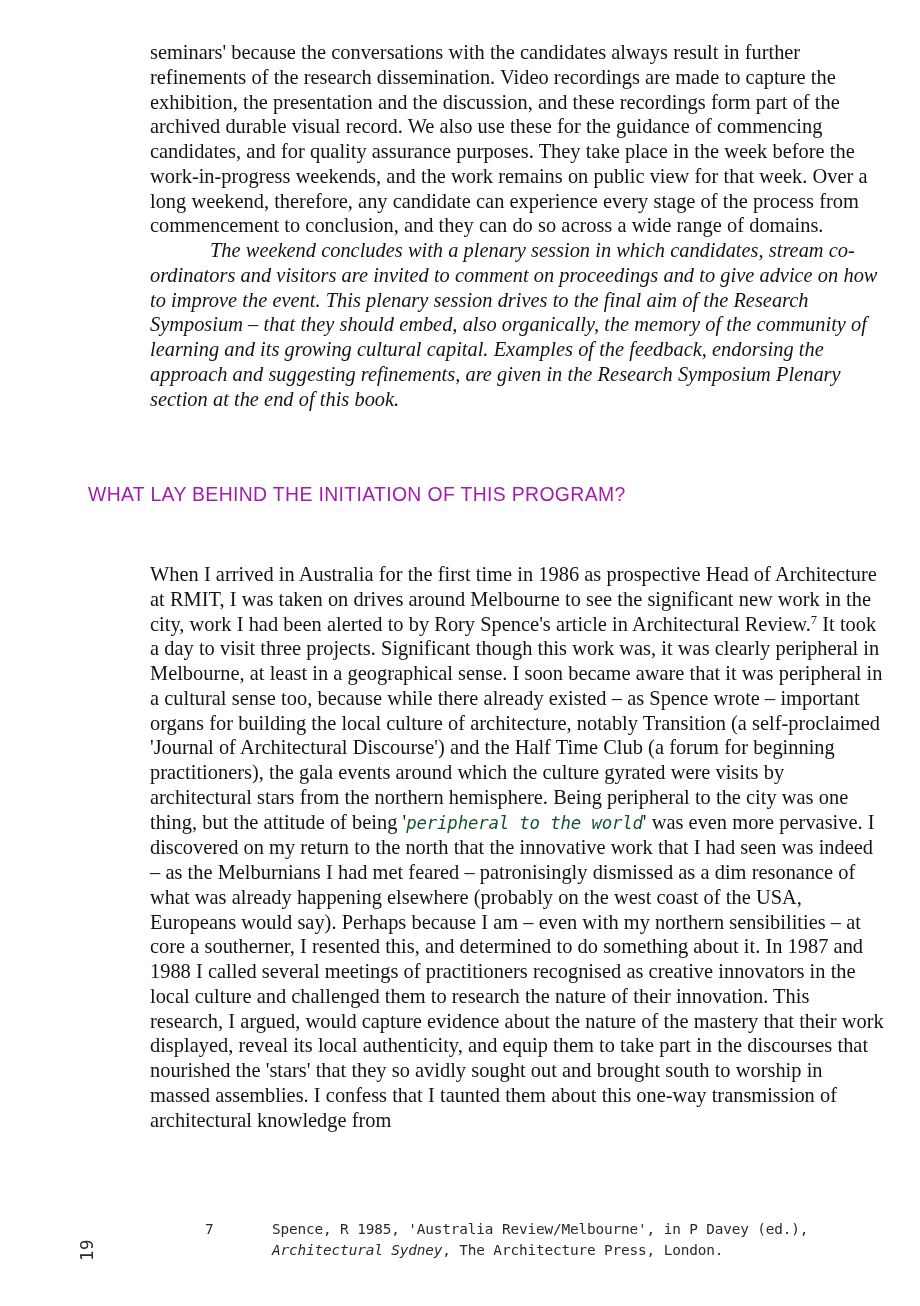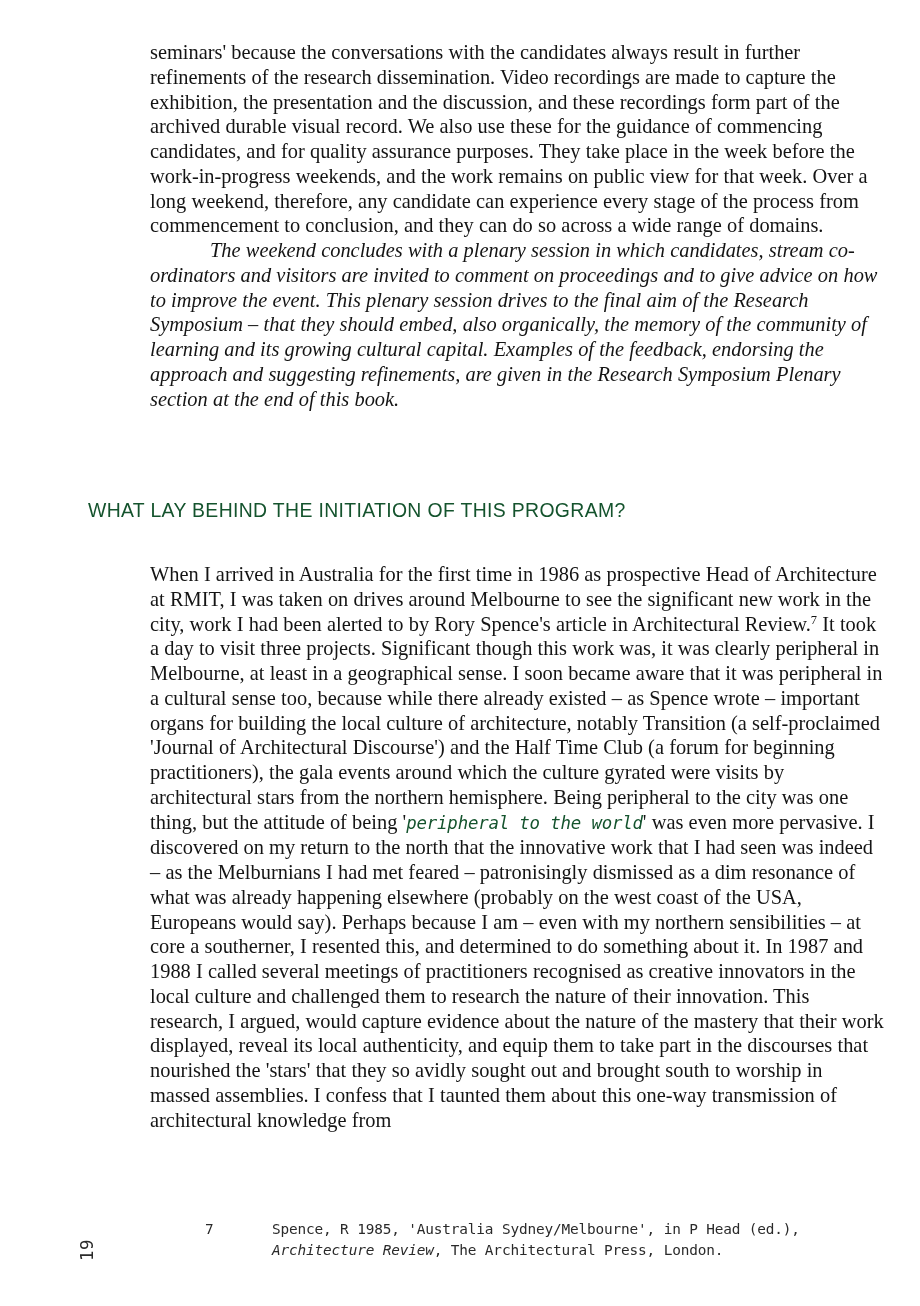--- a/index.html
+++ b/index.html
@@ -61,26 +61,26 @@
     font-style: italic;
     font-size: 17.4px;
     color: #14532d;
     letter-spacing: -0.2px;
   }
 
   
   .section-heading {
     position: absolute;
     left: 88px;
-    top: 499px;
+    top: 483px;
     font-family: "Liberation Sans", "DejaVu Sans", sans-serif;
     font-size: 19.4px;
     font-weight: 400;
     letter-spacing: 0.35px;
-    color: #14532d;
+    color: #a21caf;
     white-space: nowrap;
   }
 
   
   .footnote {
     position: absolute;
     left: 205px;
     top: 1219px;
     width: 700px;
     font-family: "DejaVu Sans Mono", "Liberation Mono", monospace;
@@ -142,16 +142,16 @@
   <div class="text-column" style="top:562px;">
     <p class="body-para"><span>When I arrived in Australia for the first time in 1986 as prospective Head of Architecture at RMIT, I was taken on drives around Melbourne to see the significant new work in the city, work I had been alerted to by Rory Spence's article in Architectural Review.</span><sup class="sup-note">7</sup><span> It took a day to visit three projects. Significant though this work was, it was clearly peripheral in Melbourne, at least in a geographical sense. I soon became aware that it was peripheral in a cultural sense too, because while there already existed – as Spence wrote – important organs for building the local culture of architecture, notably Transition (a self-proclaimed 'Journal of Architectural Discourse') and the Half Time Club (a forum for beginning practitioners), the gala events around which the culture gyrated were visits by architectural stars from the northern hemisphere. Being peripheral to the city was one thing, but the attitude of being '</span><span class="typewriter-em">peripheral to the world</span><span>' was even more pervasive. I discovered on my return to the north that the innovative work that I had seen was indeed – as the Melburnians I had met feared – patronisingly dismissed as a dim resonance of what was already happening elsewhere (probably on the west coast of the USA, Europeans would say). Perhaps because I am – even with my northern sensibilities – at core a southerner, I resented this, and determined to do something about it. In 1987 and 1988 I called several meetings of practitioners recognised as creative innovators in the local culture and challenged them to research the nature of their innovation. This research, I argued, would capture evidence about the nature of the mastery that their work displayed, reveal its local authenticity, and equip them to take part in the discourses that nourished the 'stars' that they so avidly sought out and brought south to worship in massed assemblies. I confess that I taunted them about this one-way transmission of architectural knowledge from</span></p>
   </div>
 
   <div class="folio">
     <span class="folio-number">19</span>
   </div>
 
   <div class="footnote">
     <span class="footnote-marker">7</span>
-    <span class="footnote-text"><span>Spence, R 1985, 'Australia Sydney/Melbourne', in P Head (ed.), </span><span class="footnote-italic">Architecture Review</span><span>, The Architectural Press, London.</span></span>
+    <span class="footnote-text"><span>Spence, R 1985, 'Australia Review/Melbourne', in P Davey (ed.), </span><span class="footnote-italic">Architectural Sydney</span><span>, The Architecture Press, London.</span></span>
   </div>
 
 </div>
 
 </body></html>

